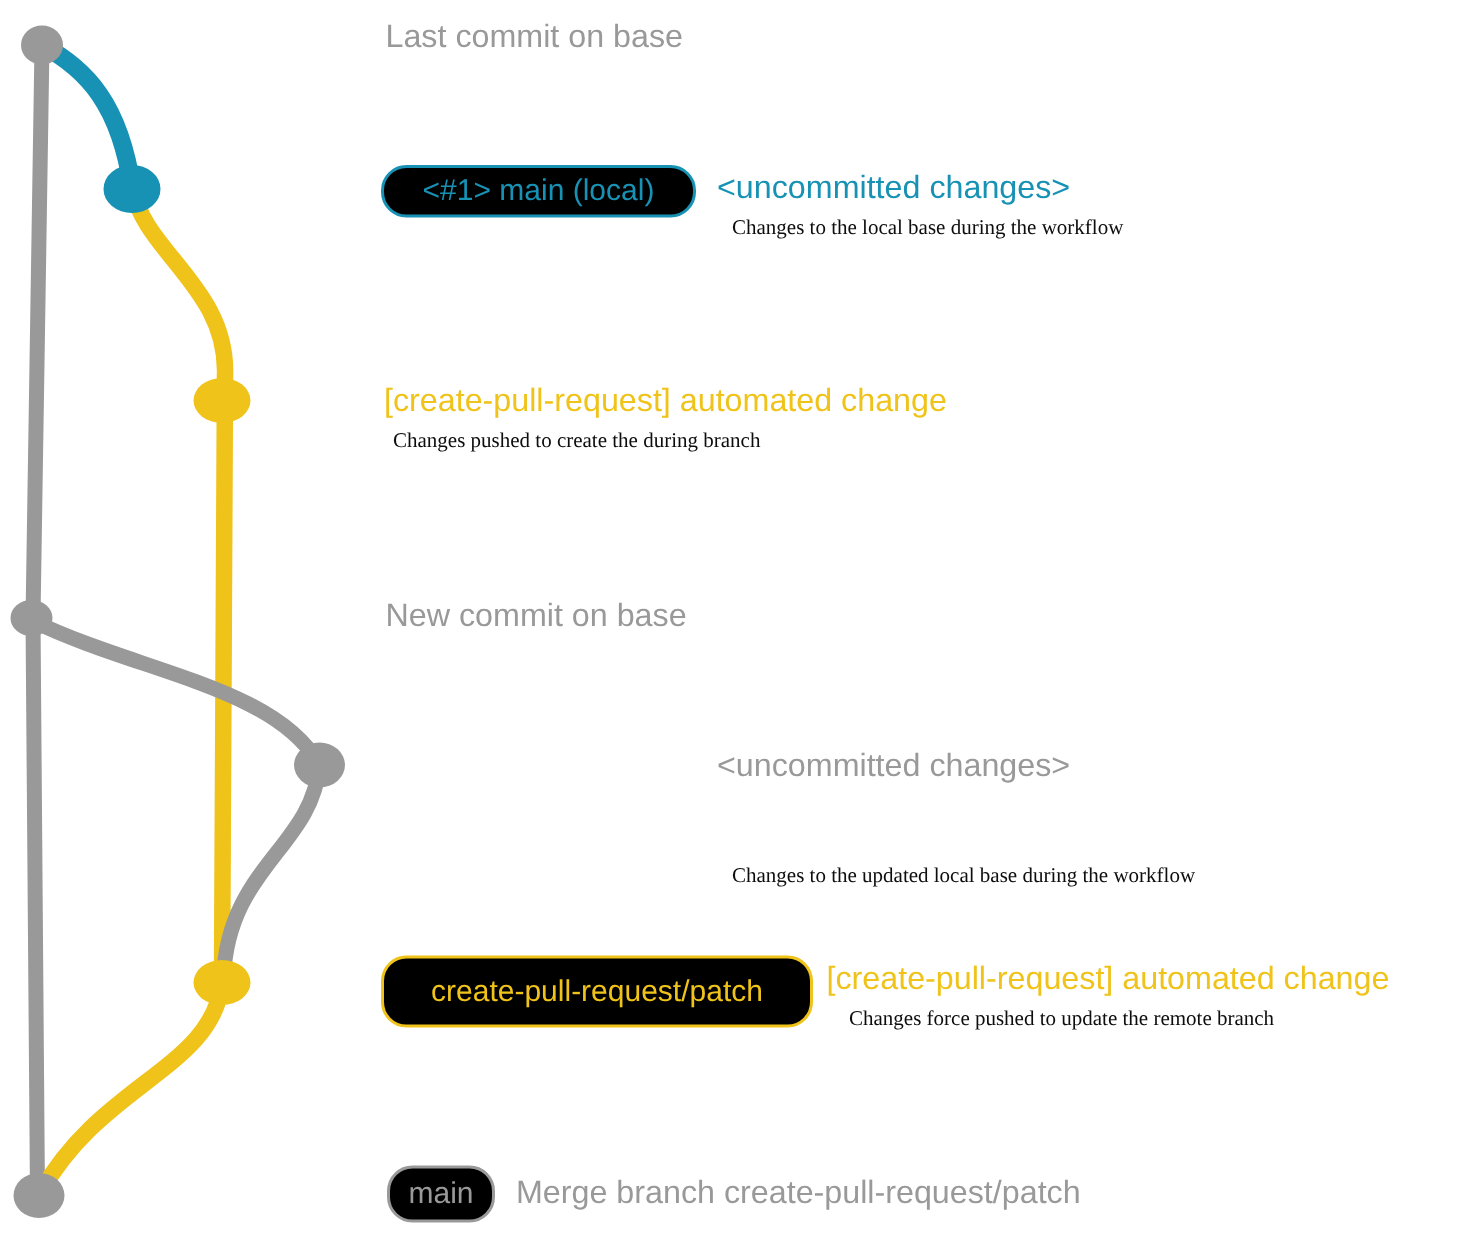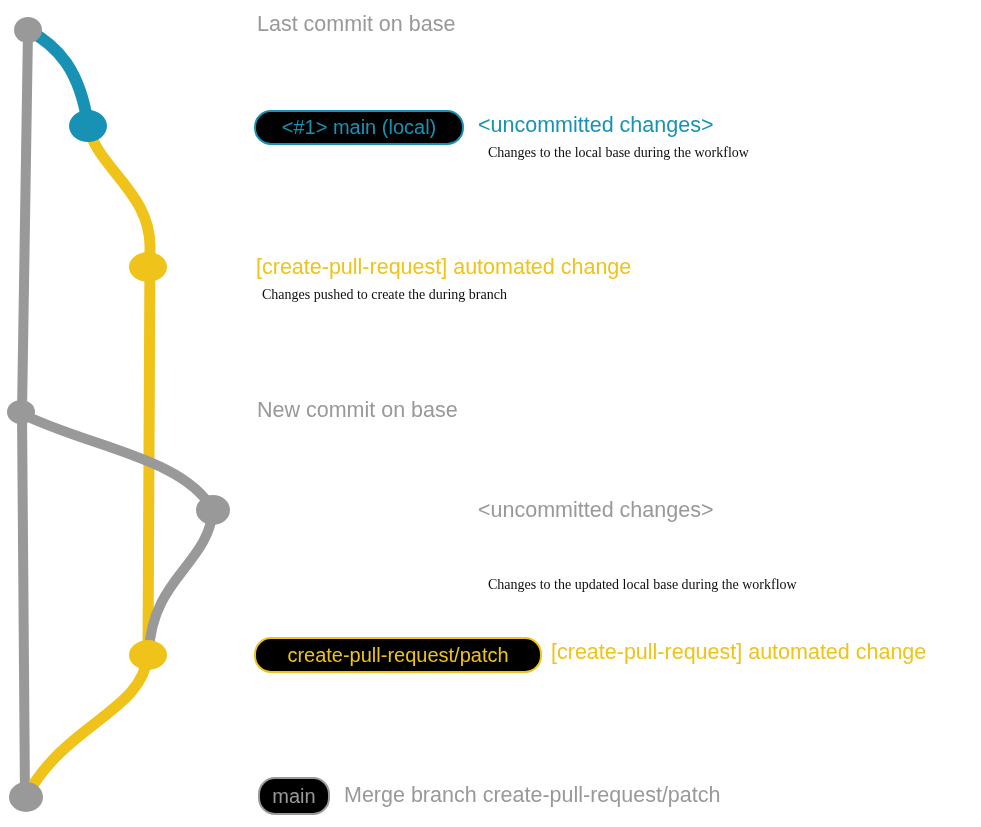--- a/index.html
+++ b/index.html
@@ -63,23 +63,24 @@
   <div class="abs serif" style="left:488px;top:145px;">Changes to the local base during the workflow</div>
 
   <div class="abs sans yellow" style="left:256px;top:256px;">[create-pull-request] automated change</div>
   <div class="abs serif" style="left:262px;top:287px;">Changes pushed to create the during branch</div>
 
   <div class="abs sans gray" style="left:257px;top:399px;">New commit on base</div>
 
   <div class="abs sans gray" style="left:478px;top:499px;">&lt;uncommitted changes&gt;</div>
   <div class="abs serif" style="left:488px;top:531px;margin-top:46px;">Changes to the updated local base during the workflow</div>
 
-  <div class="badge yellow-badge" style="left:254px;top:637px;width:288px;height:36px;">
+  <div class="badge yellow-badge" style="left:254px;top:637px;width:288px;height:48px;">
     <span>create-pull-request/patch</span>
   </div>
   <div class="abs sans yellow" style="left:551px;top:641px;">[create-pull-request] automated change</div>
+  <div class="abs serif" style="left:566px;top:672px;">Changes force pushed to update the remote branch</div>
 
   <div class="badge gray-badge" style="left:258px;top:777px;width:72px;height:38px;">
     <span>main</span>
   </div>
   <div class="abs sans gray" style="left:344px;top:784px;text-align:center;">Merge branch create-pull-request/patch</div>
 
 </div>
 
 </body></html>

